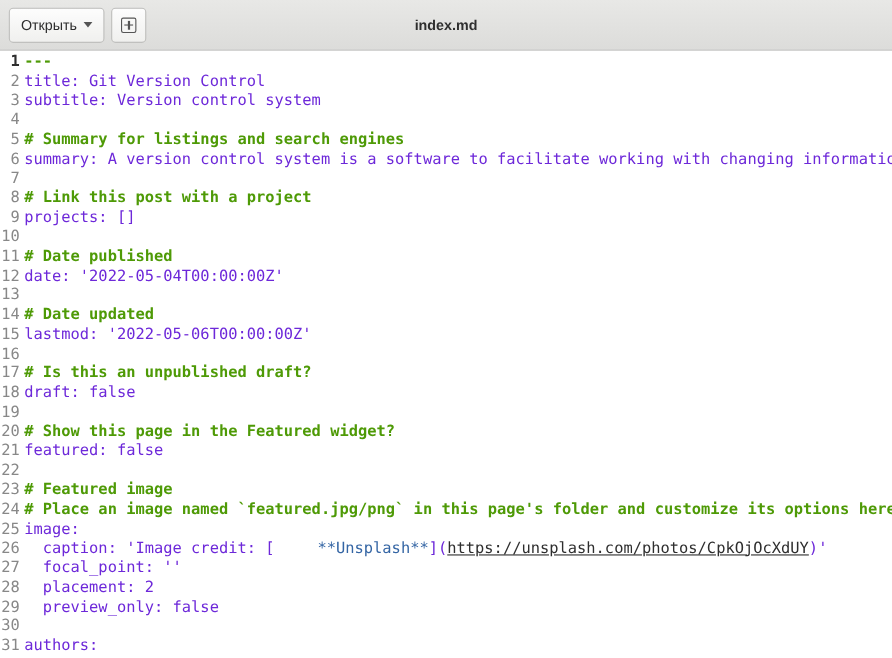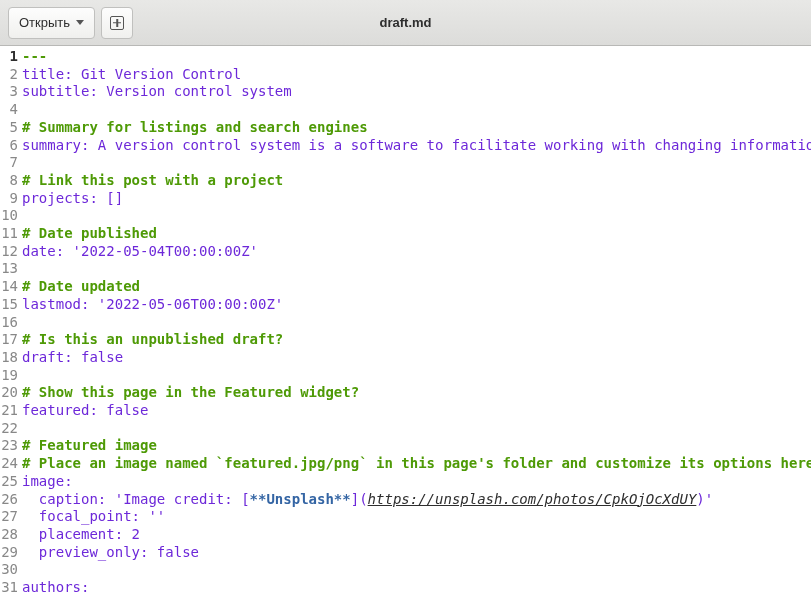--- a/index.html
+++ b/index.html
@@ -114,34 +114,34 @@
     }
     .gutter.current {
       color: #2e2e2e;
       font-weight: bold;
     }
     .code {
       flex: 1;
     }
     .green { color: #4e9a06; font-weight: bold; }
     .text { color: #6d28d9; }
-    .blue-bold { color: #3465a4; font-weight: bold; }
-    .italic-underline { font-style: italic; text-decoration: underline; color: #2e2e2e; }
+    .blue-bold { color: #3465a4; font-weight: normal; margin-left: 39px; }
+    .italic-underline { text-decoration: underline; color: #2e2e2e; }
   </style>
 </head>
 <body>
 
 <div class="titlebar">
   <div class="left-controls">
     <button class="open-button">
       <span>Открыть</span>
       <span class="chevron-down"></span>
     </button>
     <button class="new-tab-button">
       <span class="plus-icon"></span>
     </button>
   </div>
   <div class="title-block">
-    <div class="file-title">draft.md</div>
+    <div class="file-title">index.md</div>
   </div>
 </div>
 
 <div class="editor" id="editor"><div class="line"><div class="gutter current">1</div><div class="code"><span class="green">---</span></div></div><div class="line"><div class="gutter">2</div><div class="code"><span class="text">title: Git Version Control</span></div></div><div class="line"><div class="gutter">3</div><div class="code"><span class="text">subtitle: Version control system</span></div></div><div class="line"><div class="gutter">4</div><div class="code">&nbsp;</div></div><div class="line"><div class="gutter">5</div><div class="code"><span class="green"># Summary for listings and search engines</span></div></div><div class="line"><div class="gutter">6</div><div class="code"><span class="text">summary: A version control system is a software to facilitate working with changing information.</span></div></div><div class="line"><div class="gutter">7</div><div class="code">&nbsp;</div></div><div class="line"><div class="gutter">8</div><div class="code"><span class="green"># Link this post with a project</span></div></div><div class="line"><div class="gutter">9</div><div class="code"><span class="text">projects: []</span></div></div><div class="line"><div class="gutter">10</div><div class="code">&nbsp;</div></div><div class="line"><div class="gutter">11</div><div class="code"><span class="green"># Date published</span></div></div><div class="line"><div class="gutter">12</div><div class="code"><span class="text">date: '2022-05-04T00:00:00Z'</span></div></div><div class="line"><div class="gutter">13</div><div class="code">&nbsp;</div></div><div class="line"><div class="gutter">14</div><div class="code"><span class="green"># Date updated</span></div></div><div class="line"><div class="gutter">15</div><div class="code"><span class="text">lastmod: '2022-05-06T00:00:00Z'</span></div></div><div class="line"><div class="gutter">16</div><div class="code">&nbsp;</div></div><div class="line"><div class="gutter">17</div><div class="code"><span class="green"># Is this an unpublished draft?</span></div></div><div class="line"><div class="gutter">18</div><div class="code"><span class="text">draft: false</span></div></div><div class="line"><div class="gutter">19</div><div class="code">&nbsp;</div></div><div class="line"><div class="gutter">20</div><div class="code"><span class="green"># Show this page in the Featured widget?</span></div></div><div class="line"><div class="gutter">21</div><div class="code"><span class="text">featured: false</span></div></div><div class="line"><div class="gutter">22</div><div class="code">&nbsp;</div></div><div class="line"><div class="gutter">23</div><div class="code"><span class="green"># Featured image</span></div></div><div class="line"><div class="gutter">24</div><div class="code"><span class="green"># Place an image named `featured.jpg/png` in this page's folder and customize its options here.</span></div></div><div class="line"><div class="gutter">25</div><div class="code"><span class="text">image:</span></div></div><div class="line"><div class="gutter">26</div><div class="code"><span class="text">  caption: 'Image credit: [</span><span class="blue-bold">**Unsplash**</span><span class="text">](</span><span class="italic-underline">https://unsplash.com/photos/CpkOjOcXdUY</span><span class="text">)'</span></div></div><div class="line"><div class="gutter">27</div><div class="code"><span class="text">  focal_point: ''</span></div></div><div class="line"><div class="gutter">28</div><div class="code"><span class="text">  placement: 2</span></div></div><div class="line"><div class="gutter">29</div><div class="code"><span class="text">  preview_only: false</span></div></div><div class="line"><div class="gutter">30</div><div class="code">&nbsp;</div></div><div class="line"><div class="gutter">31</div><div class="code"><span class="text">authors:</span></div></div></div>
 
 </body></html>

